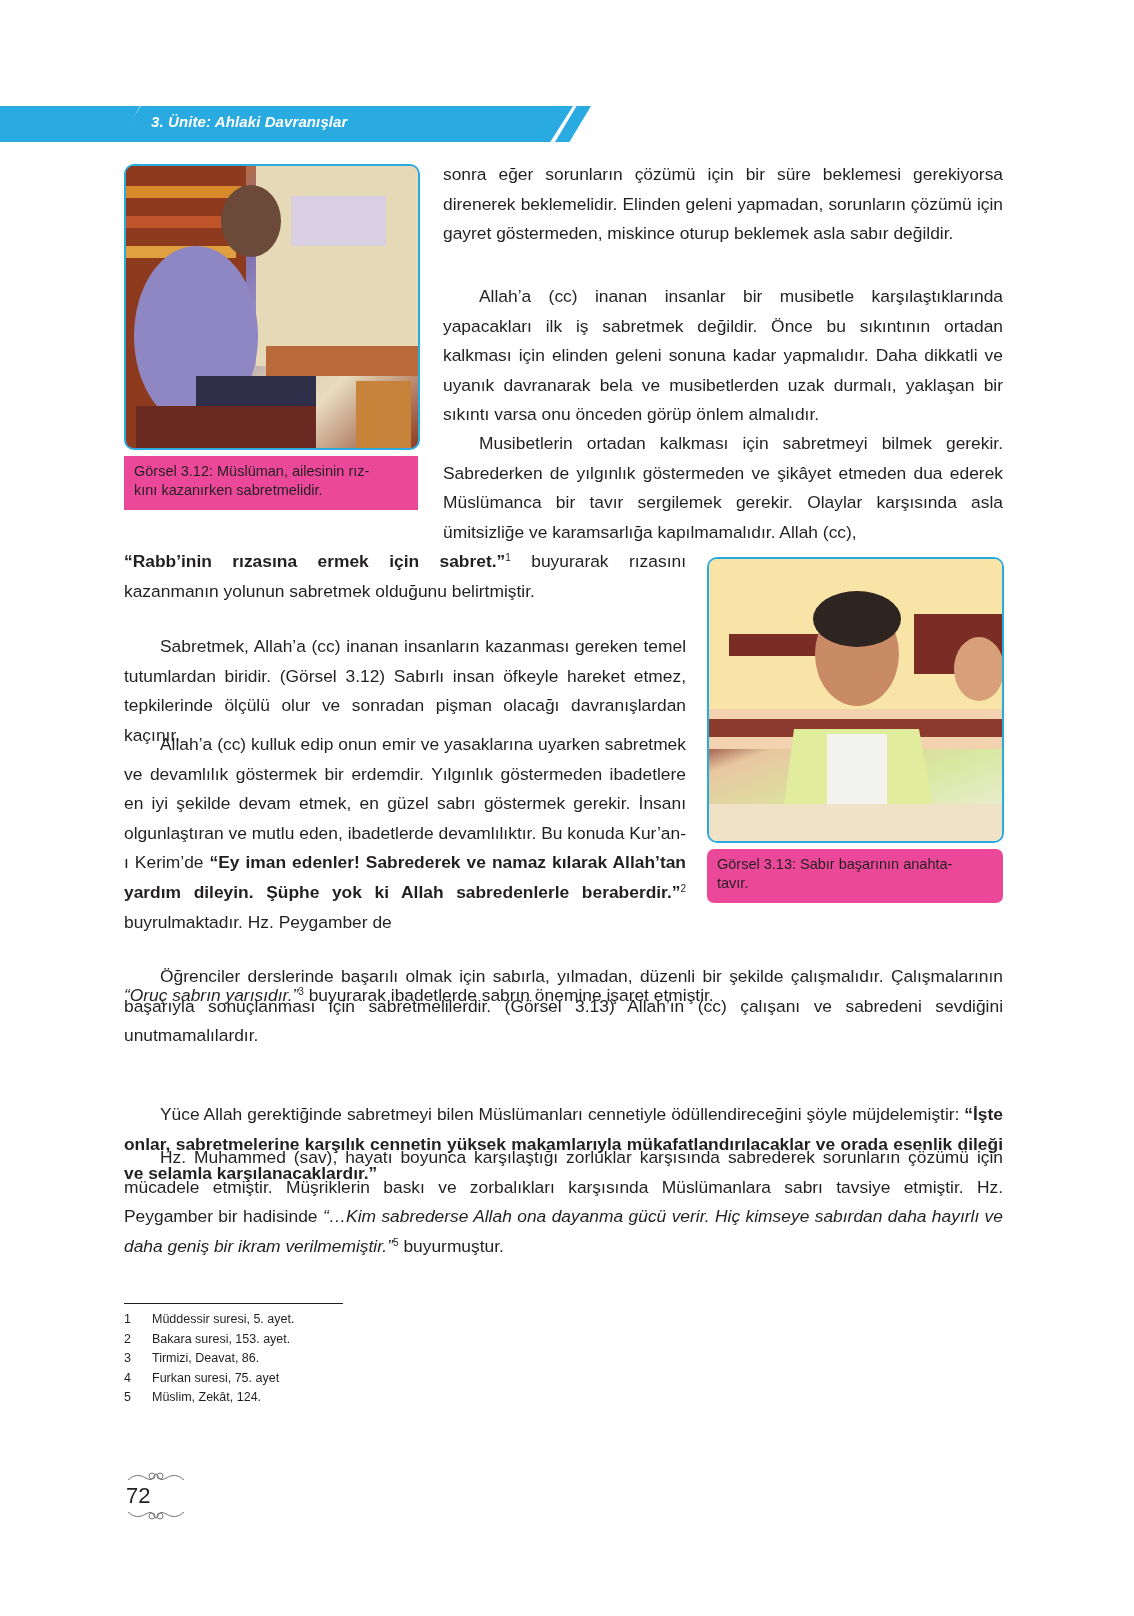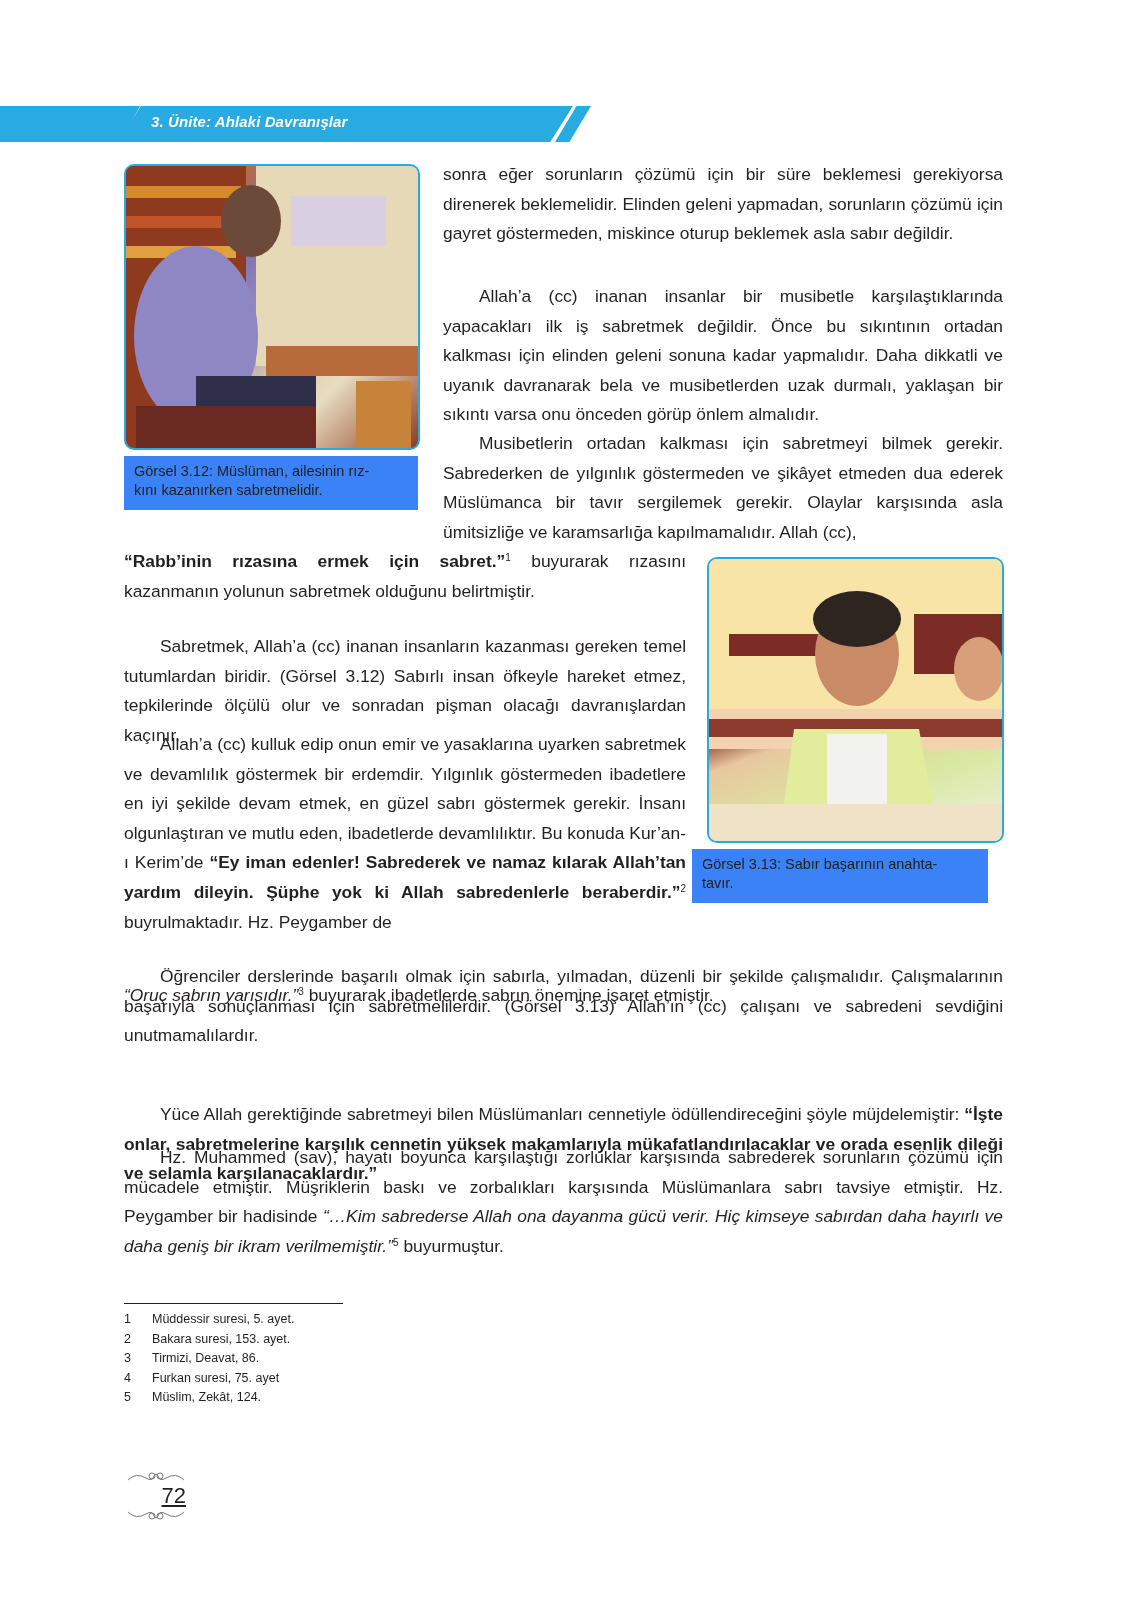--- a/index.html
+++ b/index.html
@@ -13,34 +13,34 @@
     .hb-right { position: absolute; left: 555px; top: 0; height: 36px; width: 36px; background: #29abe2;
                 clip-path: polygon(60% 0, 100% 0, 40% 100%, 0 100%); }
     .unit-title { position: absolute; left: 151px; top: 7px; color: #fff; font-weight: bold; font-style: italic;
                   font-size: 15px; letter-spacing: 0.1px; }
     .photo { position: absolute; border: 2px solid #29abe2; border-radius: 10px; overflow: hidden; }
     .photo1 { left: 124px; top: 164px; width: 292px; height: 282px;
               background: linear-gradient(135deg, #8a3a1c 0%, #c46a2a 18%, #7d6fae 35%, #9a8fc7 50%, #d8c8a8 62%, #e8dcc0 75%, #8c3b22 100%); }
     .photo2 { left: 707px; top: 557px; width: 293px; height: 282px;
               background: linear-gradient(160deg, #f6e6a8 0%, #f3d7a3 35%, #7a2a22 45%, #e8c7a0 55%, #d8e8a0 75%, #f2efe6 100%); }
     .photo-inner { position: absolute; left: 0; top: 0; width: 100%; height: 100%; }
-    .caption { position: absolute; background: #3b82f6; font-size: 14.5px; line-height: 19px; color: #231f20;
+    .caption { position: absolute; background: #ec4899; font-size: 14.5px; line-height: 19px; color: #231f20;
                padding: 6px 10px 6px 10px; box-sizing: border-box; text-align: justify; }
     .cap1 { left: 124px; top: 456px; width: 294px; height: 54px; }
-    .cap2 { left: 692px; top: 849px; width: 296px; height: 54px; }
+    .cap2 { left: 707px; top: 849px; width: 296px; height: 54px; border-radius: 7px; }
     .para { position: absolute; font-size: 17.4px; line-height: 29.6px; text-align: justify; margin: 0; }
     .para .ind { display: inline-block; width: 36px; }
     .b { font-weight: bold; }
     .i { font-style: italic; }
     sup { font-size: 10px; vertical-align: 6px; line-height: 0; }
     .footnote-rule { position: absolute; left: 124px; top: 1303px; width: 219px; height: 1px; background: #231f20; }
     .footnotes { position: absolute; left: 124px; top: 1310px; font-size: 12.5px; line-height: 19.5px; }
     .fn-row { display: flex; }
     .fn-num { width: 28px; }
-    .page-num { position: absolute; left: 126px; top: 1470px; width: 60px; text-align: right; text-decoration: underline; }
+    .page-num { position: absolute; left: 126px; top: 1470px; width: 60px; text-align: left; }
     .orn { display: block; width: 60px; height: 14px; }
     .pn-text { font-size: 22px; line-height: 24px; color: #231f20; }
   </style>
 </head>
 <body>
 
 <div class="header-band">
   <div class="hb-left"></div>
   <div class="hb-main"></div>
   <div class="hb-right"></div>

